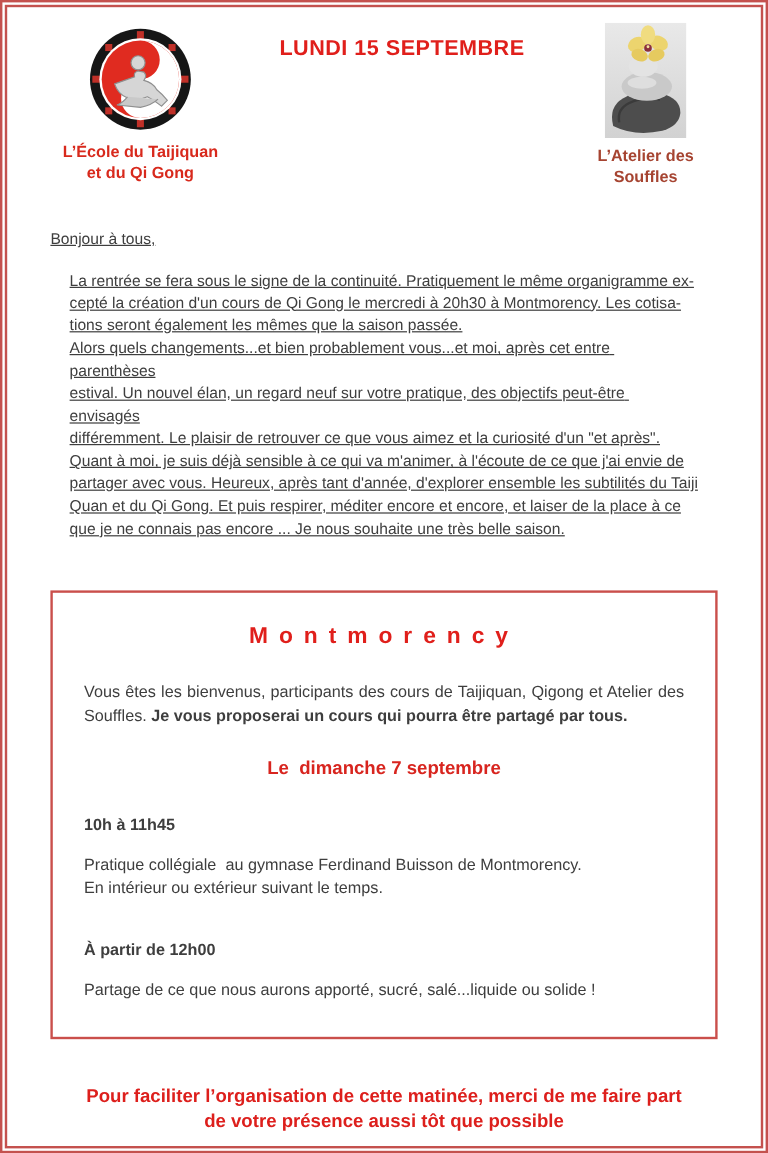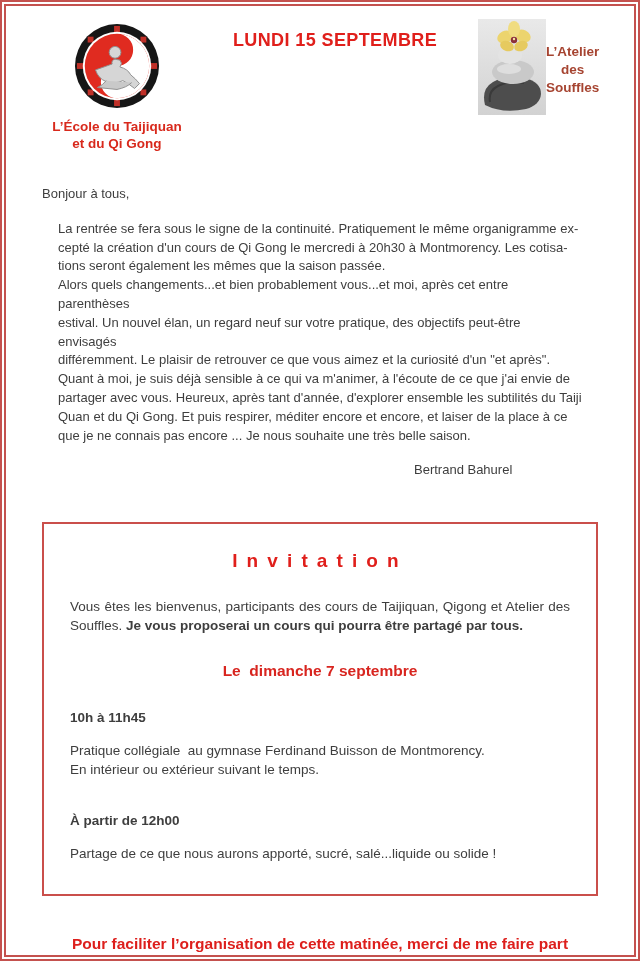--- a/index.html
+++ b/index.html
@@ -12,26 +12,26 @@
   }
 
   
   .header { display:flex; align-items:flex-start; }
   .logo-block { width:150px; display:flex; flex-direction:column; align-items:center; padding-top:3px; }
   .logo-svg { width:86px; height:88px; display:block; }
   .logo-label { margin-top:8px; color:#d8291c; font-weight:bold; font-size:13.5px; line-height:17px; text-align:center; white-space:pre-line; }
   .title-block { flex:1; text-align:center; padding-top:10px; color:#e01f1b; font-weight:bold; }
   .title-line1 { font-size:20px; line-height:22px; }
   .title-line2 { font-size:18px; line-height:23px; letter-spacing:0.4px; }
-  .atelier-block { width:120px; display:flex; flex-direction:row; align-items:center; }
+  .atelier-block { width:120px; display:flex; flex-direction:column; align-items:center; }
   .atelier-photo { width:68px; height:96px; display:block; }
   .atelier-label { margin-top:6px; color:#a64431; font-weight:bold; font-size:13.5px; line-height:18px; text-align:center; white-space:pre-line; }
 
   
-  .letter { margin-top:33px; color:#3e3e3e; font-size:13px; line-height:18.8px; }
+  .letter { margin-top:33px; color:#3e3e3e; font-size:13px; line-height:18.8px;text-decoration:underline; }
   .greeting { margin:0 0 12px 0; }
   .body-text { margin:16px; white-space:pre-wrap; }
   .signature { margin:8px 0 0 372px; }
 
   
   .invitation {
     margin-top:42px; border:2px solid #ca4f4b; box-sizing:border-box;
     padding:20px 26px 30px 26px; color:#3e3e3e; font-size:13.5px;
   }
   .inv-heading { text-align:center; color:#e01f1b; font-weight:bold; font-size:19px; letter-spacing:0.48em; margin:6px 0 0 0; }
@@ -121,25 +121,24 @@
     <p class="body-text">La rentrée se fera sous le signe de la continuité. Pratiquement le même organigramme ex-
 cepté la création d'un cours de Qi Gong le mercredi à 20h30 à Montmorency. Les cotisa-
 tions seront également les mêmes que la saison passée.
 Alors quels changements...et bien probablement vous...et moi, après cet entre parenthèses
 estival. Un nouvel élan, un regard neuf sur votre pratique, des objectifs peut-être envisagés
 différemment. Le plaisir de retrouver ce que vous aimez et la curiosité d'un "et après".
 Quant à moi, je suis déjà sensible à ce qui va m'animer, à l'écoute de ce que j'ai envie de
 partager avec vous. Heureux, après tant d'année, d'explorer ensemble les subtilités du Taiji
 Quan et du Qi Gong. Et puis respirer, méditer encore et encore, et laiser de la place à ce
 que je ne connais pas encore ... Je nous souhaite une très belle saison.</p>
-    <div class="signature">Bertrand Bahurel</div>
   </div>
 
   <div class="invitation">
-    <div class="inv-heading">Invitation</div>
+    <div class="inv-heading">Montmorency</div>
     <p class="inv-p"><span>Vous êtes les bienvenus, participants des cours de Taijiquan, Qigong et Atelier des Souffles. </span><span class="bold">Je vous proposerai un cours qui pourra être partagé par tous.</span></p>
     <div class="inv-date">Le  dimanche 7 septembre</div>
     <div class="slot-time">10h à 11h45</div>
     <div class="slot-desc">Pratique collégiale  au gymnase Ferdinand Buisson de Montmorency.
 En intérieur ou extérieur suivant le temps.</div>
     <div class="slot-time second">À partir de 12h00</div>
     <div class="slot-desc">Partage de ce que nous aurons apporté, sucré, salé...liquide ou solide !</div>
   </div>
 
   <div class="footer-notice">Pour faciliter l’organisation de cette matinée, merci de me faire part

